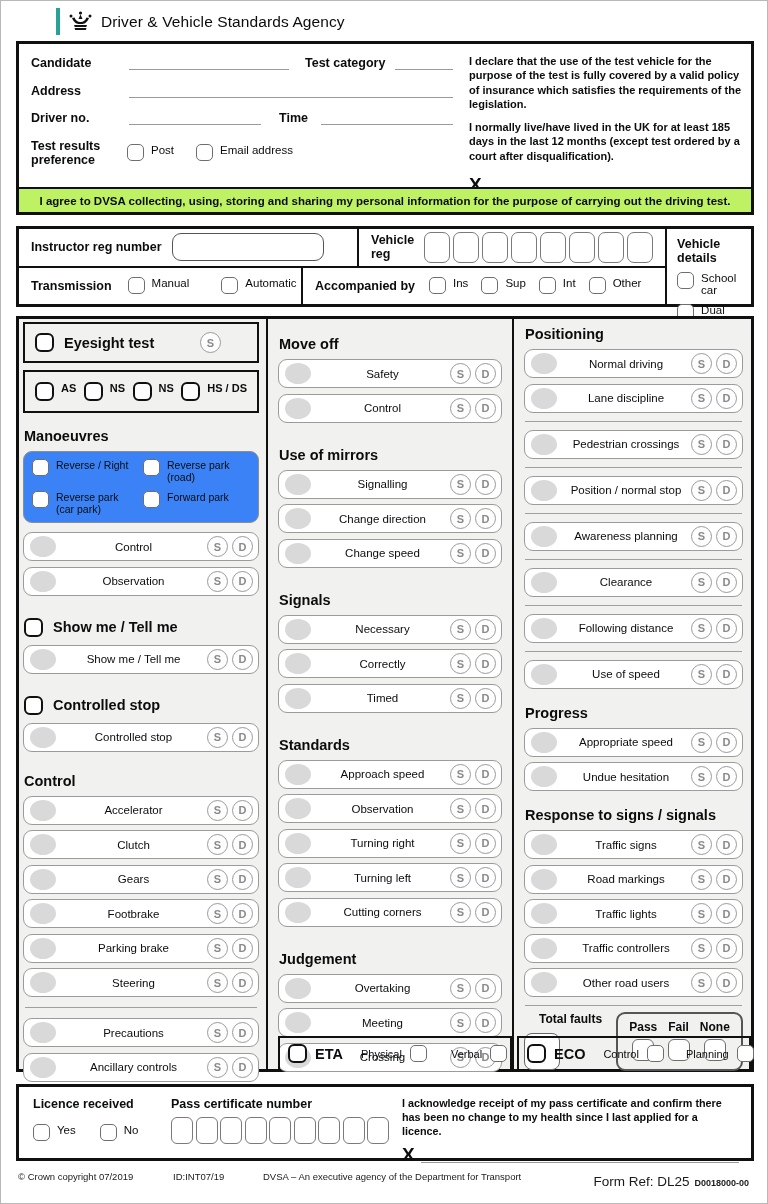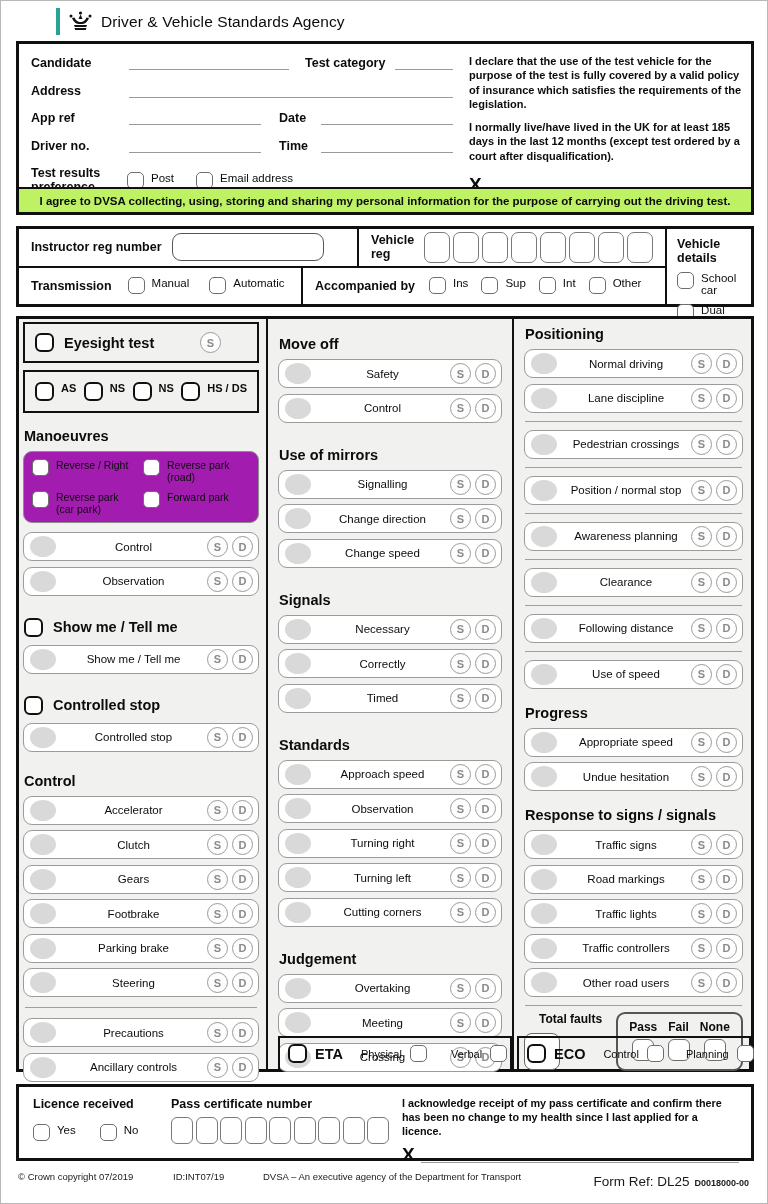--- a/index.html
+++ b/index.html
@@ -65,21 +65,21 @@
   .oval { width:26px; height:21px; border-radius:50%; background:#d9d9d9; flex:none; }
   .flabel { flex:1; text-align:center; font-size:11.5px; padding-left:4px; }
   .sdwrap { display:flex; gap:4px; flex:none; }
   .sd { width:21px; height:21px; border:1.3px solid #9b9b9b; border-radius:50%; color:#8a8a8a; font-size:11px; font-weight:bold; display:flex; align-items:center; justify-content:center; background:#fdfdfd; }
   .rsep { border-top:1.2px solid #9f9f9f; margin:8px 1px 8px 1px; }
 
   .eyebox { height:41px; border:2.6px solid #101010; display:flex; align-items:center; gap:10px; padding:0 10px; }
   .eyelabel { font-weight:bold; font-size:14.5px; flex:1; }
   .eyebox .sd { margin-right:26px; }
   .gradebox { height:43px; border:2.6px solid #101010; display:flex; align-items:center; justify-content:space-between; padding:0 10px; margin-top:7px; }
-  .manbox { background:#a21caf; border:1.4px solid #8d8d8d; border-radius:9px; padding:7px 8px; display:grid; grid-template-columns:1fr 1fr; row-gap:8px; column-gap:4px; }
+  .manbox { background:#3b82f6; border:1.4px solid #8d8d8d; border-radius:9px; padding:7px 8px; display:grid; grid-template-columns:1fr 1fr; row-gap:8px; column-gap:4px; }
   .manbox .optlabel { font-size:10.5px; line-height:1.15; }
   .subhead { display:flex; align-items:center; gap:10px; margin:22px 0 8px 1px; }
   .subhead .t { font-weight:bold; font-size:14.5px; }
   .lsep { border-top:1.2px solid #9f9f9f; margin:10px 2px; }
 
   .etabox, .ecobox { position:absolute; bottom:0; right:0; height:33px; border:2.6px solid #101010; border-bottom:none; display:flex; align-items:center; gap:8px; padding:0 8px; }
   .etabox { left:10px; } .ecobox { left:3px; }
   .etalabel { font-weight:bold; font-size:14.5px; margin-right:4px; }
   .etaopt { display:flex; align-items:center; gap:8px; margin-left:6px; }
   .etaopt .optlabel { font-size:11px; }
@@ -140,26 +140,20 @@
           <span class="s1-label w85">Candidate</span>
           <span class="fline"></span>
           <span class="s1-label" style="margin-left:16px;width:90px;">Test category</span>
           <span class="fline" style="max-width:58px;"></span>
         </div>
         <div class="s1-row">
           <span class="s1-label w85">Address</span>
           <span class="fline"></span>
         </div>
         <div class="s1-row">
-          <span class="s1-label w85">App ref</span>
-          <span class="fline" style="max-width:175px;"></span>
-          <span class="s1-label" style="margin-left:18px;width:42px;">Date</span>
-          <span class="fline"></span>
-        </div>
-        <div class="s1-row">
           <span class="s1-label w85">Driver no.</span>
           <span class="fline" style="max-width:175px;"></span>
           <span class="s1-label" style="margin-left:18px;width:42px;">Time</span>
           <span class="fline"></span>
         </div>
         <div class="prefrow">
           <span class="preflabel">Test results preference</span>
           <span class="opt" style="gap:22px;">
   <span class="opt">
     <span class="cb light"></span>
@@ -209,21 +203,21 @@
 
   <span class="regbox"></span>
 
   <span class="regbox"></span>
 </span>
         </div>
       </div>
       <div class="s2-row">
         <div class="s2-cell" style="width:282px; gap:16px;">
           <span class="s2-label">Transmission</span>
-          <span class="opt" style="gap:20px;">
+          <span class="opt" style="gap:32px;">
   <span class="opt">
     <span class="cb light"></span>
     <span class="optlabel">Manual</span>
   </span>
 
   <span class="opt">
     <span class="cb light"></span>
     <span class="optlabel">Automatic</span>
   </span>
 </span>

